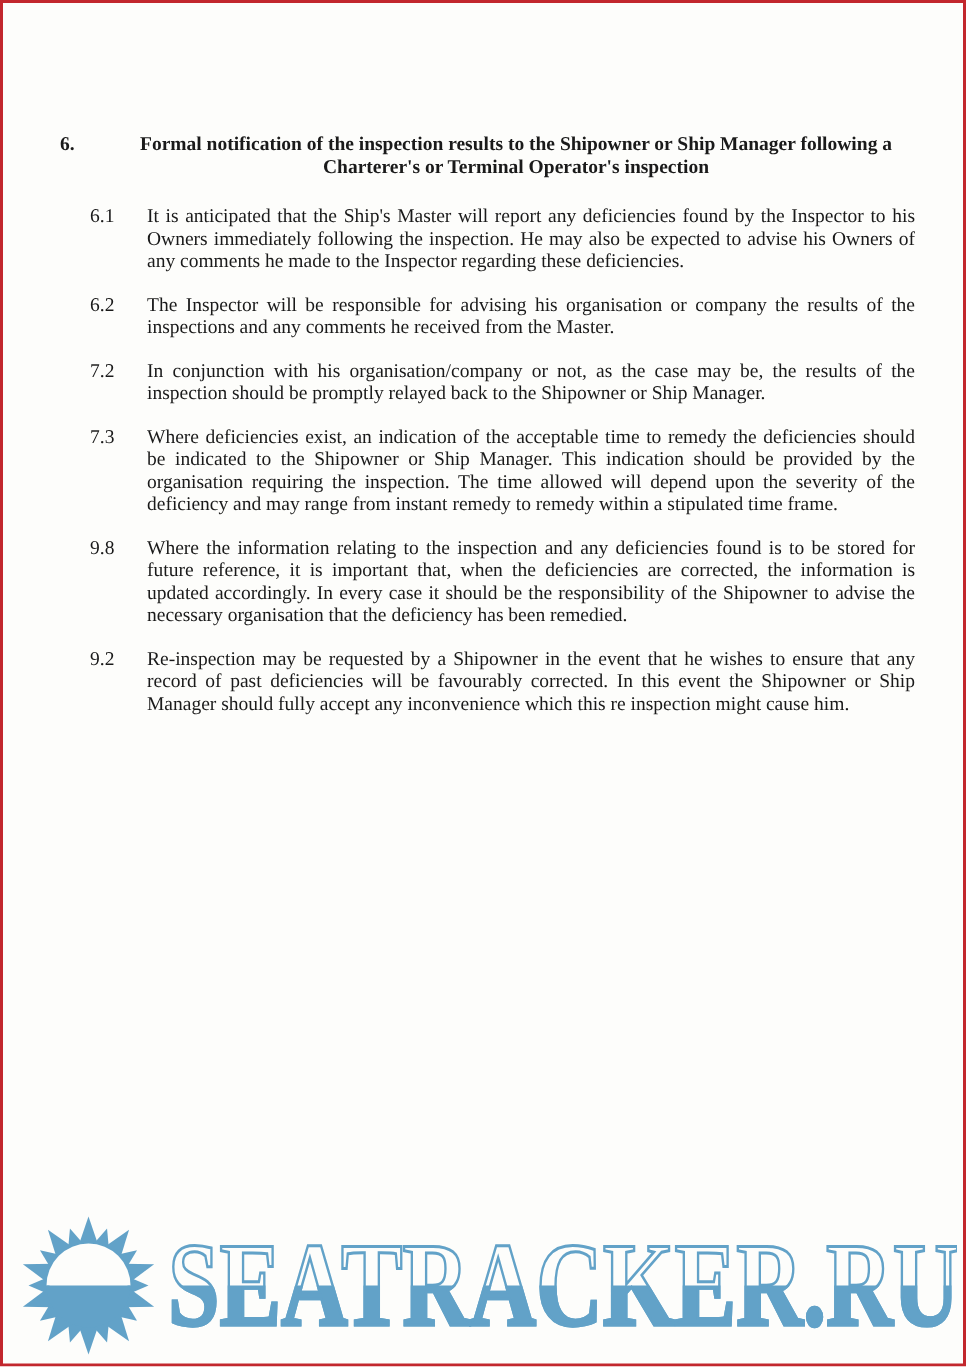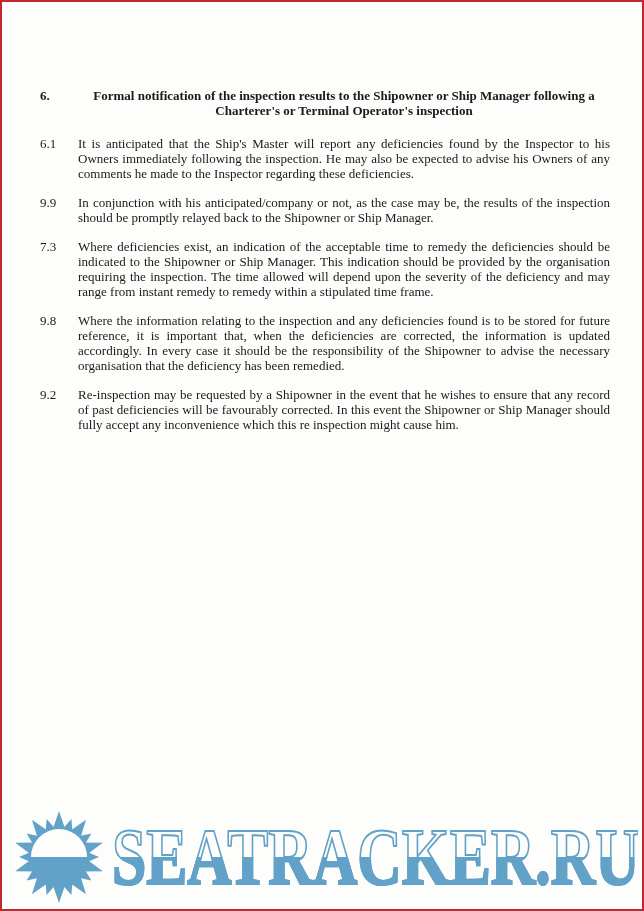--- a/index.html
+++ b/index.html
@@ -26,20 +26,21 @@
   .heading {
     display: flex;
     font-weight: bold;
     margin-bottom: 18px;
   }
   .heading .num { width: 38px; flex: 0 0 38px; }
   .heading .title { flex: 1; text-align: center; }
   .para {
     display: flex;
     margin-bottom: 14px;
+    margin-left: 20px;
   }
   .para .num { width: 38px; flex: 0 0 38px; }
   .para .text { flex: 1; text-align: justify; }
 
   .watermark {
     position: absolute;
     left: 4px; right: 4px; bottom: 4px;
     height: 96px;
     display: flex;
     align-items: center;
@@ -72,24 +73,28 @@
     <div class="heading">
       <div class="num">6.</div>
       <div class="title">Formal notification of the inspection results to the Shipowner or Ship Manager following a Charterer's or Terminal Operator's inspection</div>
     </div>
 
     <div class="para">
       <div class="num">6.1</div>
       <div class="text">It is anticipated that the Ship's Master will report any deficiencies found by the Inspector to his Owners immediately following the inspection. He may also be expected to advise his Owners of any comments he made to the Inspector regarding these deficiencies.</div>
     </div>
 
+    <div class="para">
+      <div class="num">6.2</div>
+      <div class="text">The Inspector will be responsible for advising his organisation or company the results of the inspections and any comments he received from the Master.</div>
+    </div>
 
     <div class="para">
-      <div class="num">9.9</div>
-      <div class="text">In conjunction with his anticipated/company or not, as the case may be, the results of the inspection should be promptly relayed back to the Shipowner or Ship Manager.</div>
+      <div class="num">7.2</div>
+      <div class="text">In conjunction with his organisation/company or not, as the case may be, the results of the inspection should be promptly relayed back to the Shipowner or Ship Manager.</div>
     </div>
 
     <div class="para">
       <div class="num">7.3</div>
       <div class="text">Where deficiencies exist, an indication of the acceptable time to remedy the deficiencies should be indicated to the Shipowner or Ship Manager. This indication should be provided by the organisation requiring the inspection. The time allowed will depend upon the severity of the deficiency and may range from instant remedy to remedy within a stipulated time frame.</div>
     </div>
 
     <div class="para">
       <div class="num">9.8</div>
       <div class="text">Where the information relating to the inspection and any deficiencies found is to be stored for future reference, it is important that, when the deficiencies are corrected, the information is updated accordingly. In every case it should be the responsibility of the Shipowner to advise the necessary organisation that the deficiency has been remedied.</div>

